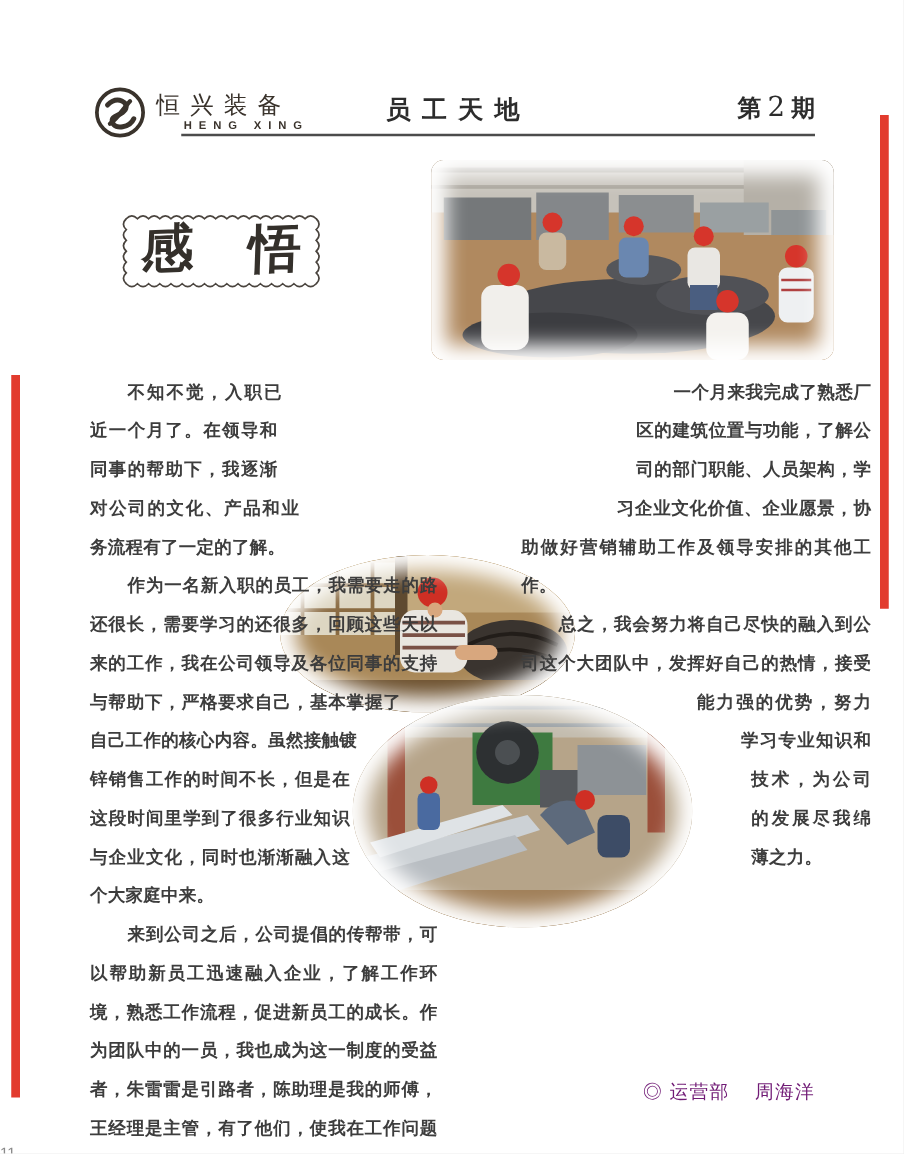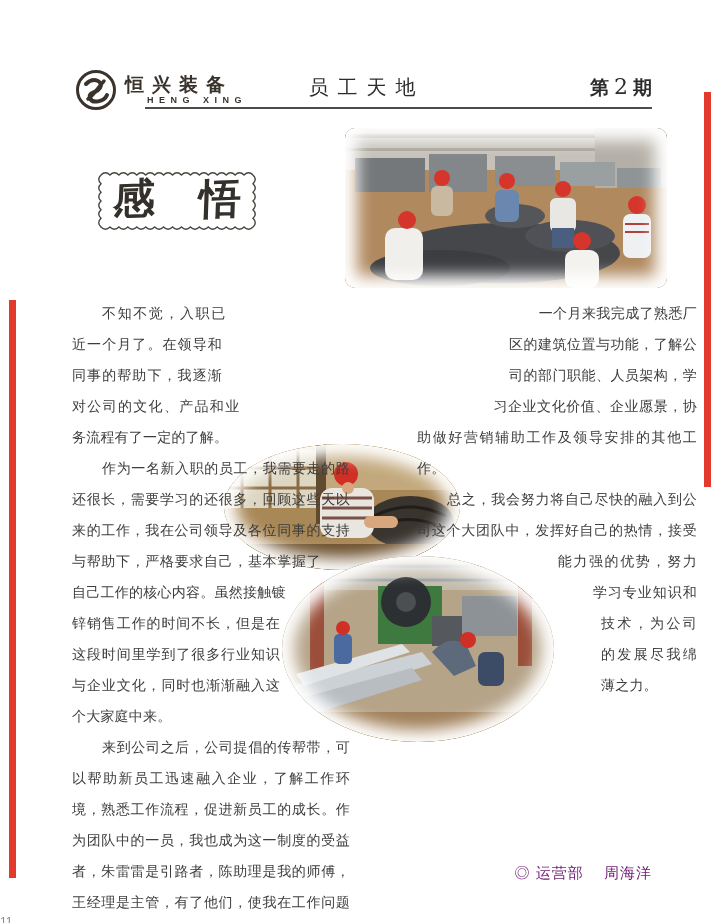--- a/index.html
+++ b/index.html
@@ -9,24 +9,24 @@
   
   .bleed{position:absolute;width:7px;background:#e23b2e;}
   .bleed.left{left:9px;top:300px;height:578px;}
   .bleed.right{left:704px;top:92px;height:395px;}
 
   
   .header{position:absolute;left:72px;top:66px;width:580px;height:40px;}
   .logo{position:absolute;left:2px;top:2px;display:flex;align-items:center;}
   .logo svg{display:block;}
   .logo-text{margin-left:7px;color:#3a332c;}
-  .logo-zh{font-size:19px;font-weight:bold;letter-spacing:8px;line-height:20px;white-space:nowrap;}
+  .logo-zh{font-size:19px;font-weight:normal;letter-spacing:8px;line-height:20px;white-space:nowrap;}
   .logo-en{font-size:9px;font-weight:bold;letter-spacing:5.5px;line-height:10px;white-space:nowrap;margin-left:22px;}
   .sec-title{position:absolute;left:0;right:0;top:8px;text-align:center;font-size:20px;
-             font-weight:normal;color:#2c2c2c;letter-spacing:9px;text-indent:9px;}
+             font-weight:bold;color:#2c2c2c;letter-spacing:9px;text-indent:9px;}
   .issue{position:absolute;right:0;top:8px;display:flex;align-items:baseline;gap:5px;color:#2c2c2c;}
   .issue .zh{font-size:19px;font-weight:bold;}
   .issue .num{font-size:22px;font-family:"DejaVu Serif",serif;}
   .rule{position:absolute;left:145px;top:107px;width:507px;height:2px;background:#4c4c4c;}
 
   
   .stamp{position:absolute;left:96px;top:170px;width:162px;height:62px;}
   .stamp svg{position:absolute;left:0;top:0;}
   .stamp-chars{position:absolute;inset:0;display:flex;align-items:center;justify-content:center;
                gap:44px;font-size:42px;font-weight:bold;color:#34302b;
@@ -38,21 +38,21 @@
   .photo:after{content:"";position:absolute;inset:0;border-radius:inherit;
                box-shadow:inset 0 0 16px 12px #ffffff;}
   .photo-top{left:345px;top:128px;width:322px;height:160px;border-radius:10px;}
   .photo-oval1{left:224px;top:444px;width:236px;height:126px;border-radius:50%;}
   .photo-oval2{left:282px;top:556px;width:272px;height:186px;border-radius:50%;}
   .photo svg{display:block;}
 
   
   .col{position:absolute;top:298px;font-size:14px;line-height:31px;color:#3d3d3d;
        text-align:justify;letter-spacing:0.2px;}
-  .col p{margin:0;text-indent:2.15em;}
+  .col p{margin:0;text-indent:2.15em;font-weight:bold;}
   .col-left{left:72px;width:278px;height:612px;}
   .col-right{left:372px;width:280px;height:612px;margin-left:45px;}
   .sp{background:transparent;}
   .sp-a{float:right;width:128px;height:114px;margin-top:154px;
         shape-outside:ellipse(120px 60px at 122px 55px);shape-margin:7px;}
   .sp-b{float:right;clear:right;width:70px;height:166px;margin-top:6px;
         shape-outside:ellipse(138px 86px at 138px 80px);shape-margin:7px;}
   .sp-c{float:left;width:92px;height:111px;margin-top:155px;
         shape-outside:ellipse(120px 60px at -30px 54px);shape-margin:9px;}
   .sp-d{float:left;clear:left;width:184px;height:178px;margin-top:0;

